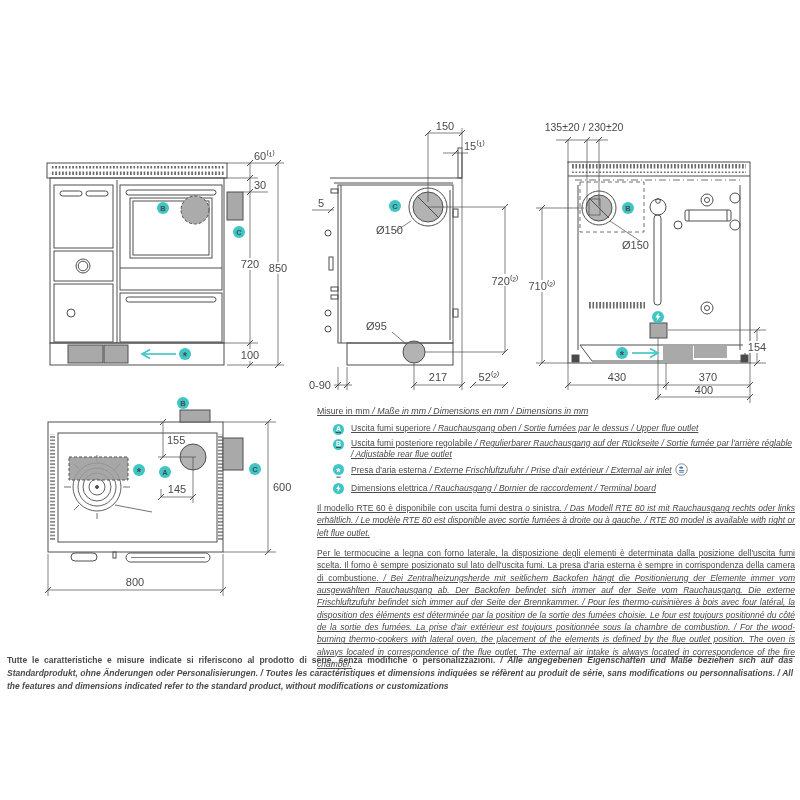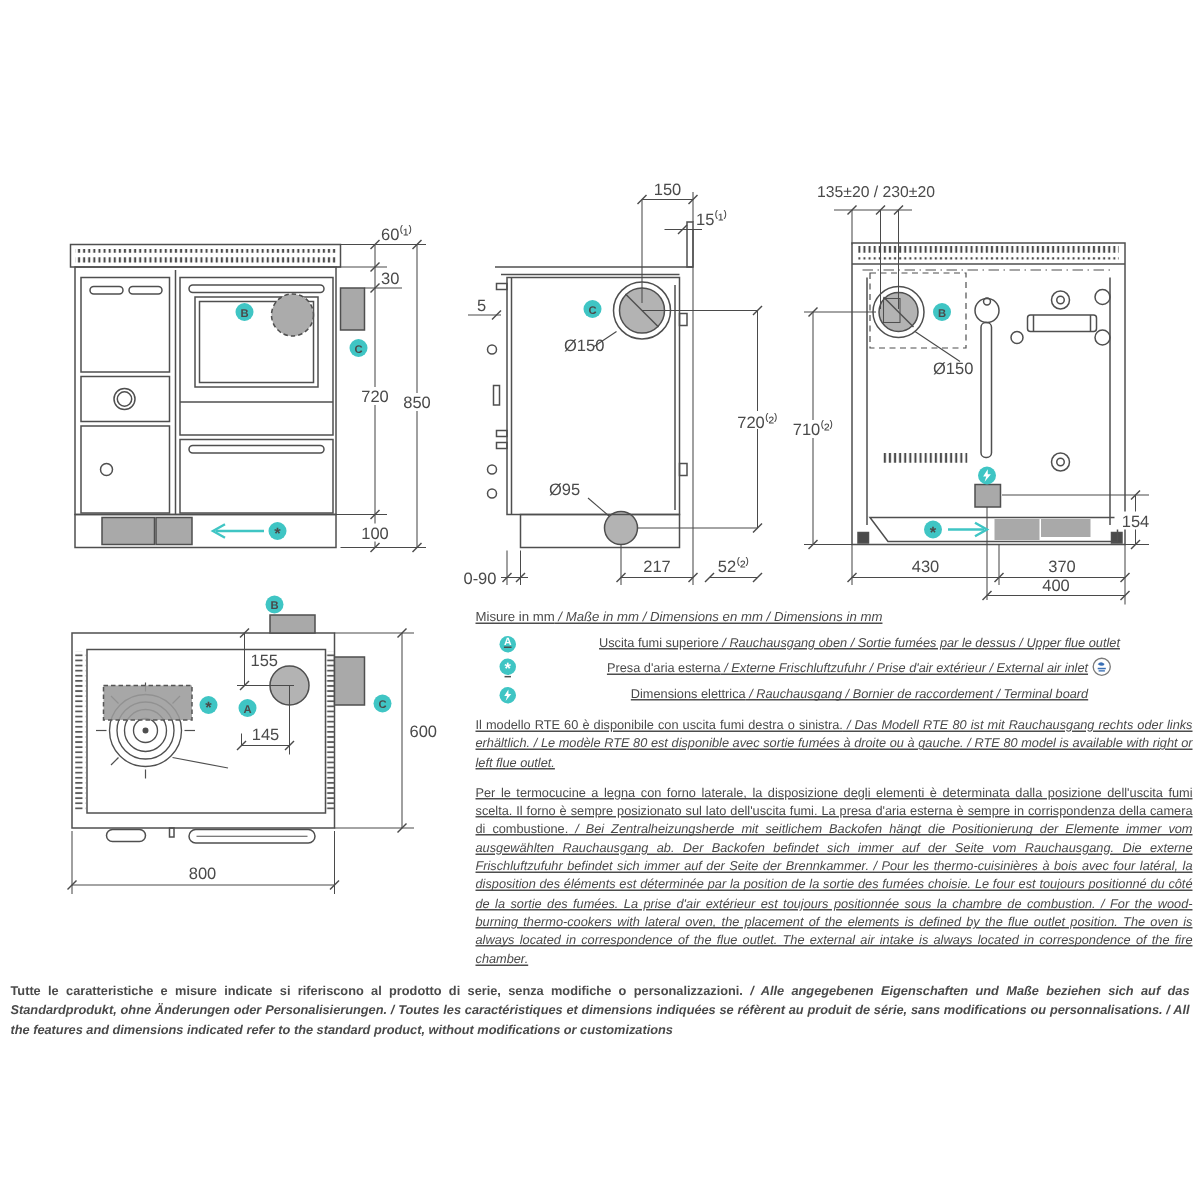--- a/index.html
+++ b/index.html
@@ -10,21 +10,21 @@
   .right-col{position:absolute;left:317px;top:406px;width:478px;text-decoration:underline;}
   .units-line{font-size:8.8px;margin:0 0 7px 0;color:#4a4a4a;}
   .units-line i,.legend-row i,.para i,.footer i{font-style:italic;}
   .legend{margin-bottom:4px;}
   .legend-row{display:flex;align-items:flex-start;gap:7px;font-size:8.5px;line-height:1.28;
               margin:0 0 3.5px 16px;color:#4a4a4a;}
   .badge{flex:0 0 auto;width:11px;height:11px;border-radius:50%;background:var(--accent);
          color:#fff;font-size:7px;font-weight:bold;display:flex;align-items:center;
          justify-content:center;margin-top:0.5px;}
   .badge .star-glyph{display:block;font-size:11px;transform:translateY(2.6px);}
-  .legend-text{flex:1 1 auto;text-align:center;}
+  .legend-text{flex:1 1 auto;}
   .air-logo{display:inline-block;vertical-align:-3px;margin-left:3px;}
   .para{font-size:8.5px;line-height:1.45;margin:8px 0 0 0;text-align:justify;color:#4a4a4a;}
   .footer{position:absolute;left:7px;top:654px;width:786px;font-size:8.5px;line-height:1.5;
           text-align:justify;color:#4a4a4a;font-weight:bold;}
 </style>
 </head>
 <body>
 
 <div class="canvas">
 
@@ -342,20 +342,24 @@
   <div class="units-line">
     <span>Misure in mm</span><i> / Maße in mm / Dimensions en mm / Dimensions in mm</i>
   </div>
 
   <div class="legend">
     <div class="legend-row">
       <span class="badge">A</span>
       <div class="legend-text"><span>Uscita fumi superiore</span><i> / Rauchausgang oben  / Sortie fumées par le dessus / Upper flue outlet</i></div>
     </div>
     <div class="legend-row">
+      <span class="badge">B</span>
+      <div class="legend-text"><span>Uscita fumi posteriore regolabile</span><i> / Regulierbarer Rauchausgang auf der Rückseite / Sortie fumée par l'arrière réglable / Adjustable rear flue outlet</i></div>
+    </div>
+    <div class="legend-row">
       <span class="badge">
             <span class="star-glyph">*</span>
           </span>
       <div class="legend-text"><span>Presa d'aria esterna</span><i> / Externe Frischluftzufuhr / Prise d'air extérieur / External air inlet</i><span class="air-logo"><svg width="13" height="13" viewBox="0 0 13 13">
                 <circle cx="6.5" cy="6.5" r="5.7" fill="#fff" stroke="#7a7a7a" stroke-width="0.9"></circle>
                 <path d="M3.8 4.8 q2 -2.4 4.6 -0.2 q-1.2 2.4 -4.6 0.2" fill="#3a6fb5"></path>
                 <rect x="3.8" y="7.2" width="5.4" height="1" fill="#3a6fb5"></rect>
                 <rect x="4.4" y="8.8" width="4.2" height="0.9" fill="#3a6fb5"></rect>
               </svg></span></div>
     </div>

